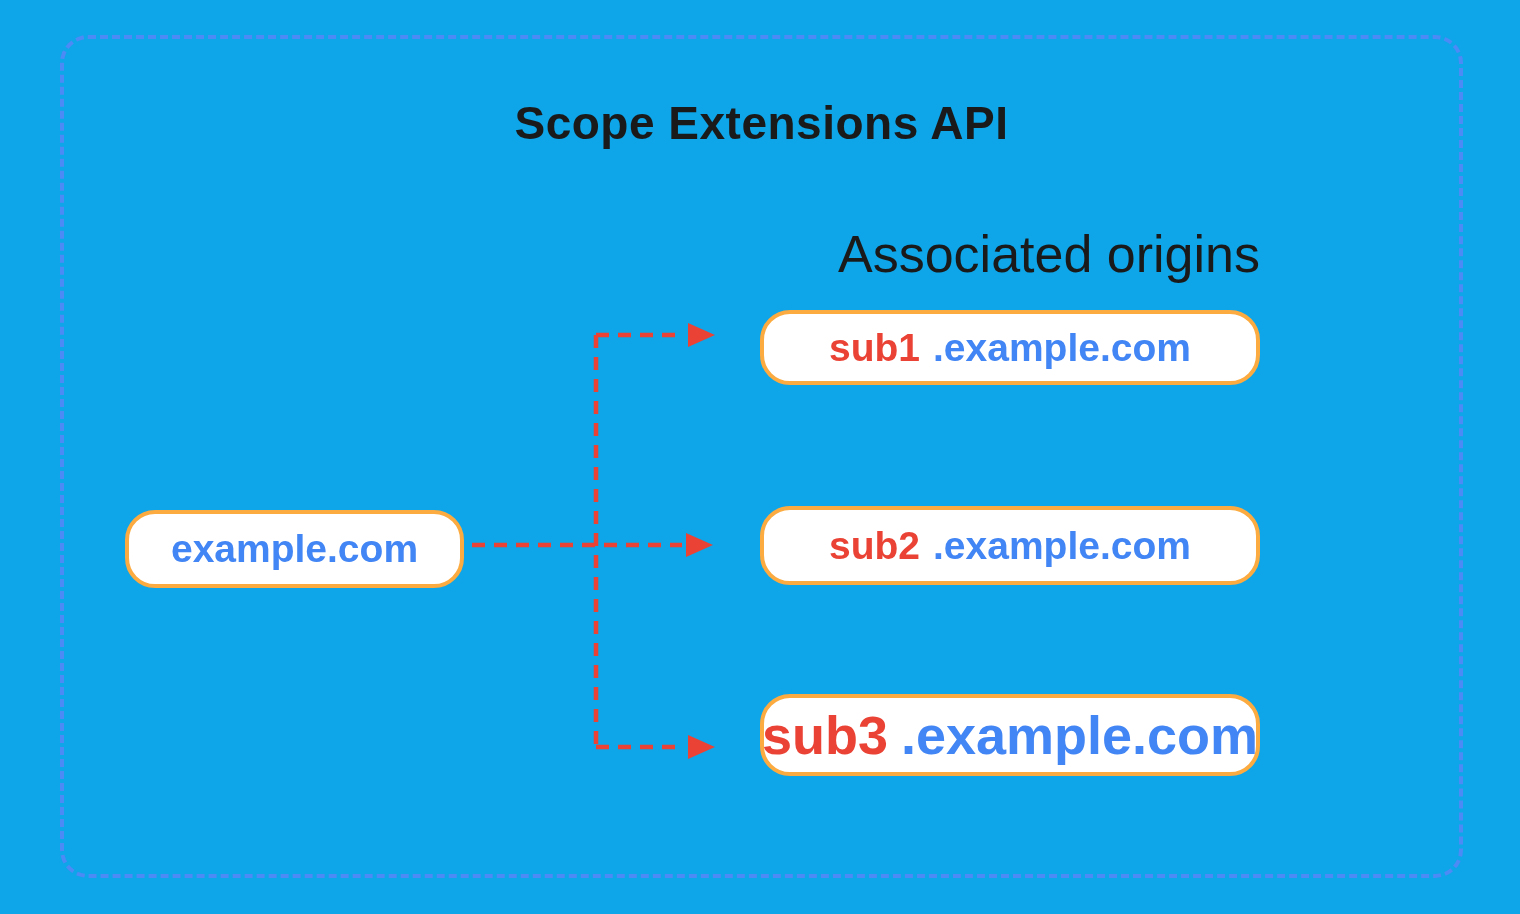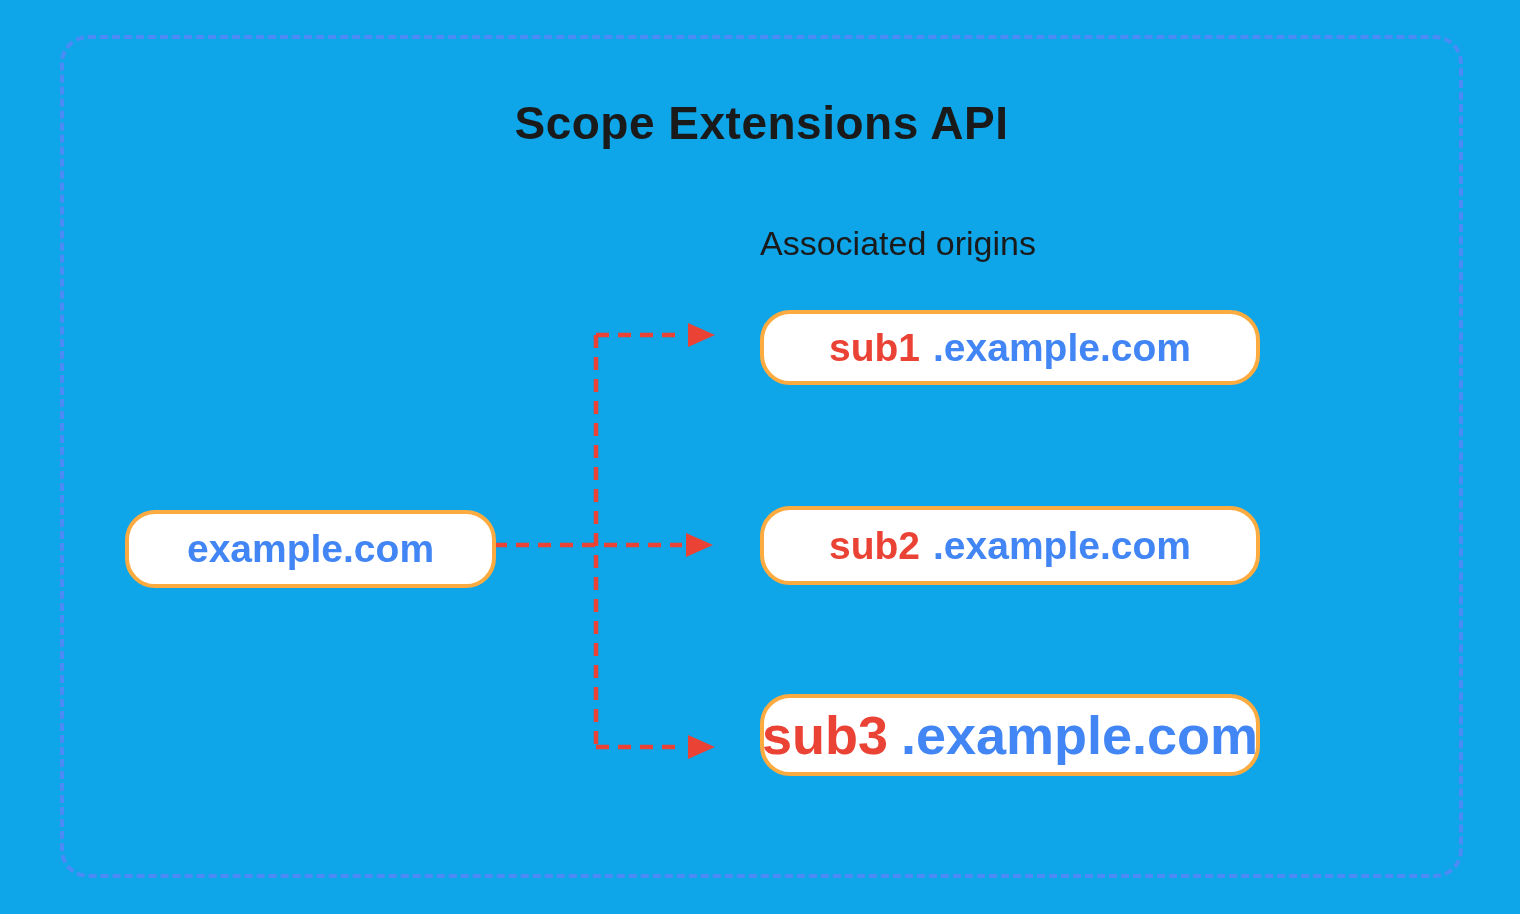--- a/index.html
+++ b/index.html
@@ -34,41 +34,41 @@
     top: 96px;
     width: 1403px;
     text-align: center;
     font-size: 46px;
     font-weight: 700;
     color: var(--ink);
     letter-spacing: 0.5px;
   }
   .section-label {
     position: absolute;
-    text-align: left;
-    font-size: 34px;
+    text-align: right;
+    font-size: 52px;
     font-weight: 400;
     color: var(--ink);
   }
   .label-main { left: 125px; top: 430px; width: 327px; }
   .label-assoc { left: 760px; top: 224px; width: 500px; }
   .origin-box {
     position: absolute;
     border: 4px solid var(--orange);
     border-radius: 30px;
     background: #ffffff;
     display: flex;
     align-items: center;
     justify-content: center;
     font-size: 39px;
     font-weight: 700;
     white-space: nowrap;
     gap: 13px;
   }
-  .box-main { left: 125px; top: 510px; width: 371px; height: 78px; }
+  .box-main { left: 125px; top: 510px; width: 339px; height: 78px; }
   .box-sub1 { left: 760px; top: 310px; width: 500px; height: 75px; }
   .box-sub2 { left: 760px; top: 506px; width: 500px; height: 79px; }
   .box-sub3 { left: 760px; top: 694px; width: 500px; height: 82px; font-size: 54px; }
   .domain-blue { color: var(--domain-blue); text-align: right; }
   .domain-red  { color: var(--red); }
   svg.connectors {
     position: absolute;
     left: 0; top: 0;
     width: 1520px; height: 914px;
     pointer-events: none;

